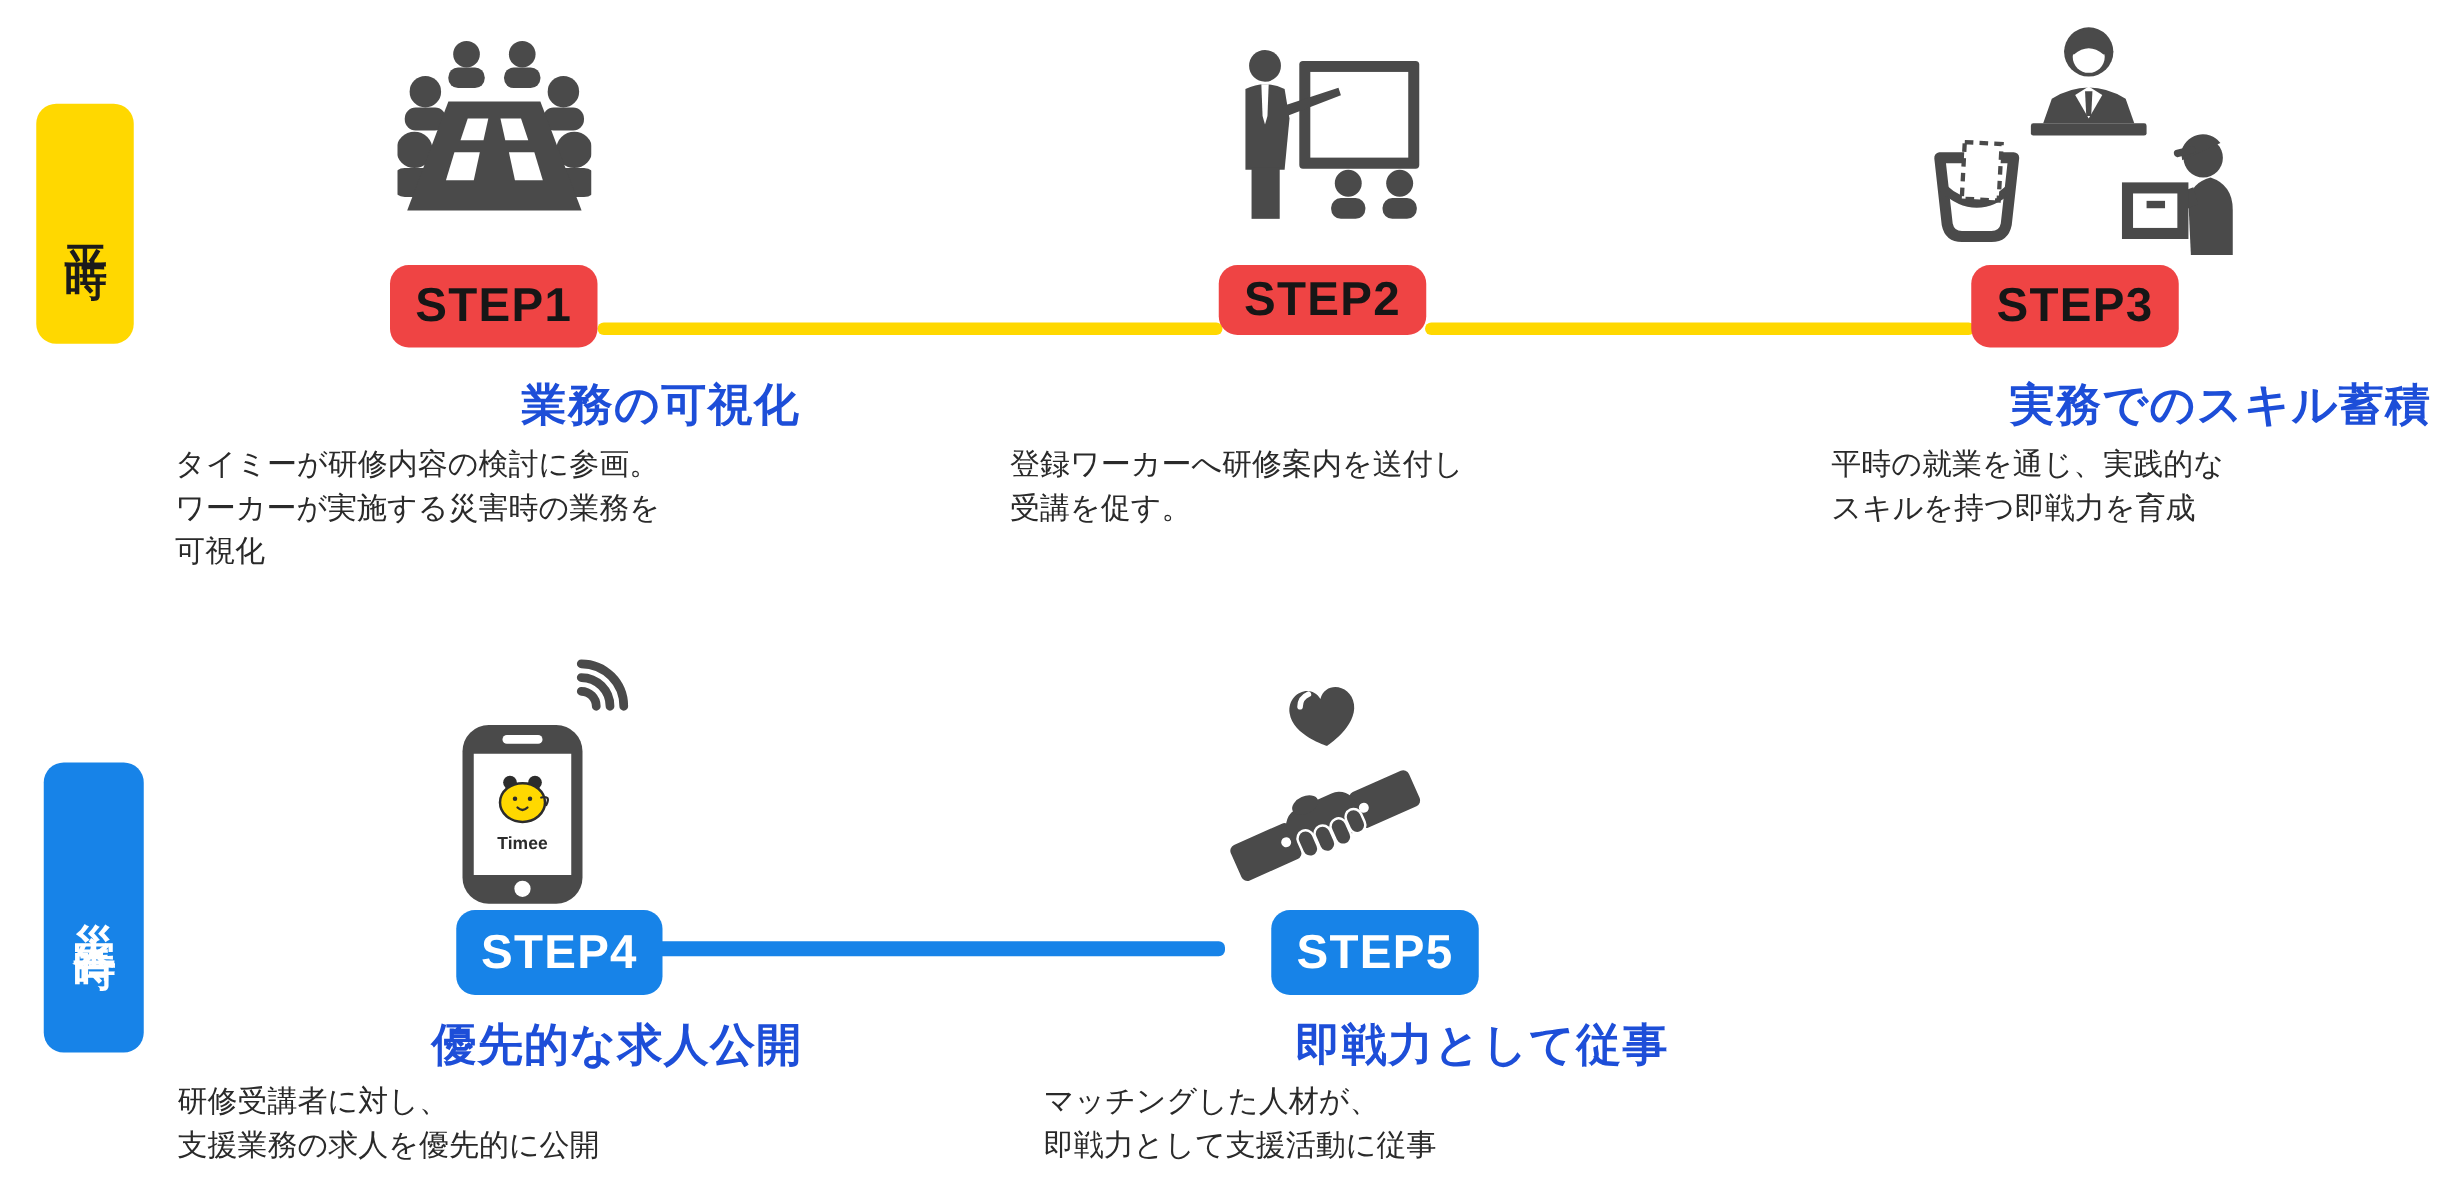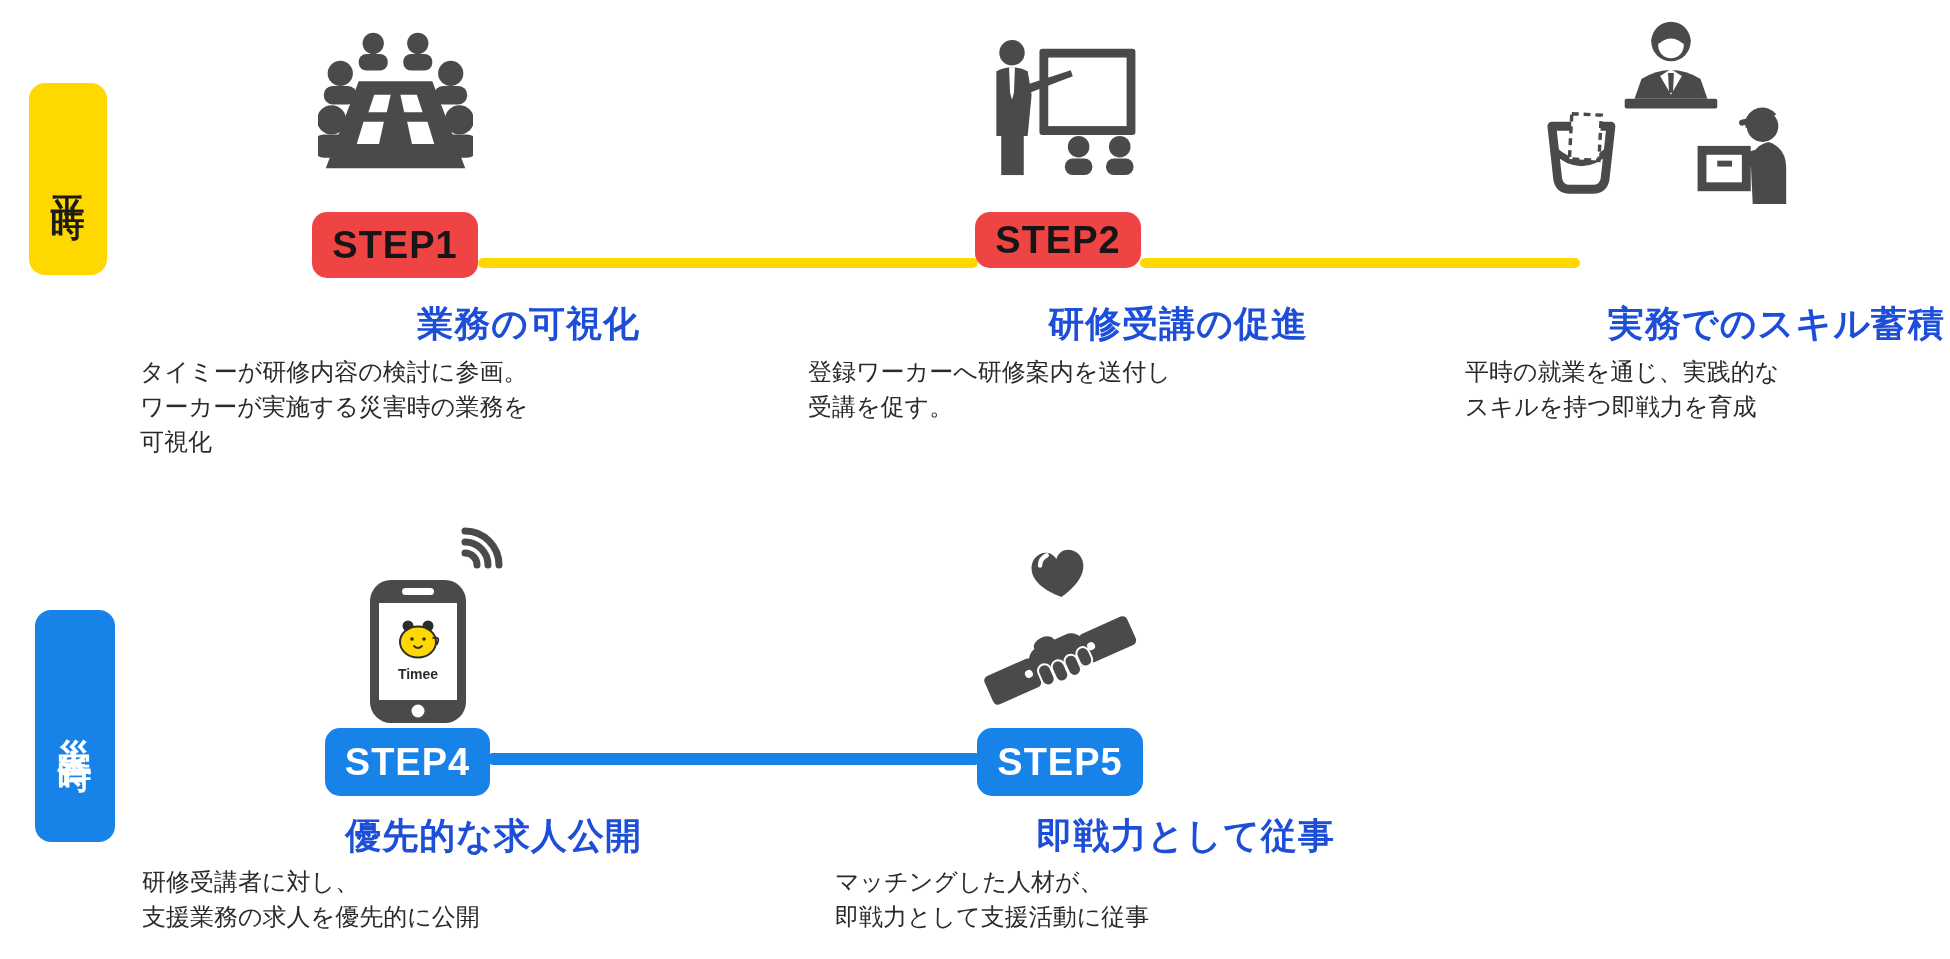--- a/index.html
+++ b/index.html
@@ -18,21 +18,21 @@
   
   .connector{position:absolute;border-radius:5px;}
   .connector.yellow{background:#FFD800;}
   .connector.blue{background:#1783E8;}
   
   .badge{
     position:absolute;display:flex;align-items:center;justify-content:center;
     border-radius:15px;font-size:38px;font-weight:700;letter-spacing:1px;
   }
   .badge.yellow{background:#ef4444;color:#161616;}
-  .badge.blue{background:#1783E8;color:#ffffff;}
+  .badge.blue{background:#1783E8;color:#ffffff;margin-left:40px;}
   
   .step-title{
     position:absolute;text-align:right;font-size:36px;font-weight:700;color:#1d4ed8;
     letter-spacing:1px;white-space:nowrap;
   }
   .step-desc{
     position:absolute;font-size:24px;line-height:35px;color:#2a2a2a;
     white-space:nowrap;
   }
   .icon-box{position:absolute;}
@@ -100,21 +100,20 @@
         <circle cx="104" cy="113" r="11"></circle>
           <rect x="90" y="125" width="28" height="17" rx="8"></rect>
         <circle cx="146" cy="113" r="11"></circle>
           <rect x="132" y="125" width="28" height="17" rx="8"></rect>
       </g>
     </svg>
   </div>
   <div class="badge yellow" style="left:975px;top:212px;width:166px;height:56px;">
     <span>STEP2</span>
   </div>
-  <div class="step-title" style="left:808px;top:300px;width:500px;">研修受講の促進</div>
   <div class="step-desc" style="left:808px;top:354px;width:500px;">
     <div>登録ワーカーへ研修案内を送付し</div>
     <div>受講を促す。</div>
   </div>
 
   <div class="icon-box" style="left:1540px;top:12px;width:260px;height:192px;">
     <svg viewBox="0 0 260 195" xmlns="http://www.w3.org/2000/svg">
 
       <circle cx="131" cy="30" r="20" fill="#4A4A4A"></circle>
       <path d="M118 34 a13 13 0 0 0 26 0 a13 11 0 0 0 -26 0 Z" fill="#ffffff"></path>
@@ -132,20 +131,23 @@
 
       <circle cx="224" cy="116" r="16" fill="#4A4A4A"></circle>
       <path d="M206 112 a18 18 0 0 1 32 -8 L207 118 Z" fill="#4A4A4A"></path>
       <rect x="200" y="108" width="18" height="6" rx="3" fill="#4A4A4A" transform="rotate(-14 209 111)"></rect>
       <path d="M230 132 Q248 138 248 158 L248 195 L214 195 L212 152 Q214 136 230 132 Z" fill="#4A4A4A"></path>
       <path d="M216 140 L184 152 L189 166 L220 154 Z" fill="#4A4A4A"></path>
       <rect x="158" y="136" width="54" height="46" fill="#4A4A4A"></rect>
       <rect x="167" y="145" width="36" height="28" fill="#ffffff"></rect>
       <rect x="178" y="151" width="15" height="6" fill="#4A4A4A"></rect>
     </svg>
+  </div>
+  <div class="badge yellow" style="left:1577px;top:212px;width:166px;height:66px;">
+    <span>STEP3</span>
   </div>
   <div class="step-title" style="left:1465px;top:300px;width:480px;">実務でのスキル蓄積</div>
   <div class="step-desc" style="left:1465px;top:354px;width:480px;">
     <div>平時の就業を通じ、実践的な</div>
     <div>スキルを持つ即戦力を育成</div>
   </div>
 
   <div class="icon-box" style="left:365px;top:523px;width:140px;height:202px;">
     <svg viewBox="0 0 140 202" xmlns="http://www.w3.org/2000/svg">
 

